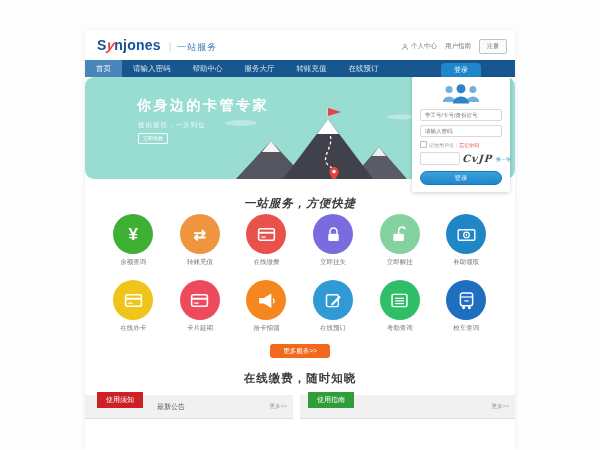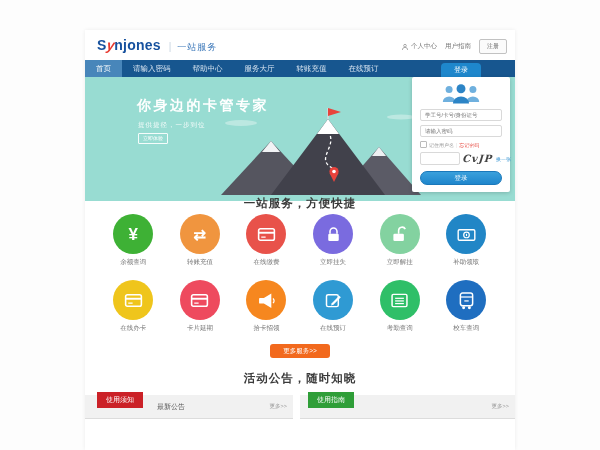--- a/index.html
+++ b/index.html
@@ -16,21 +16,21 @@
   .logo .l-suffix{color:#3a77b9;font-size:9px;letter-spacing:1px;}
   .header-links{position:absolute;right:8px;top:9px;display:flex;align-items:center;gap:8px;}
   .header-link{font-size:6.5px;color:#777;display:flex;align-items:center;gap:2px;cursor:pointer;}
   .register-btn{font-size:6px;color:#666;border:1px solid #c2c2c2;border-radius:2px;
                 padding:2px 7px;background:#fbfbfb;cursor:pointer;}
   
   .nav{position:absolute;top:30px;left:0;width:100%;height:17px;background:#17568f;display:flex;}
   .nav-item{padding:0 11px;line-height:17px;font-size:7.5px;color:#d7e4f0;cursor:pointer;}
   .nav-item.active{background:#4886ba;color:#fff;}
   
-  .banner{position:absolute;top:47px;left:0;width:100%;height:124px;background:#98dcd2;overflow:hidden;}
+  .banner{position:absolute;top:47px;left:0;width:100%;height:102px;background:#98dcd2;overflow:hidden;border-radius:9px;}
   .banner-headline{position:absolute;left:52px;top:20px;font-size:14px;font-weight:bold;color:#fff;letter-spacing:2.5px;}
   .banner-subtitle{position:absolute;left:53px;top:44px;font-size:6.5px;color:rgba(255,255,255,0.92);letter-spacing:1px;}
   .banner-cta{position:absolute;left:53px;top:56px;width:28px;height:9px;border:1px solid rgba(255,255,255,0.9);
               color:#fff;font-size:5px;line-height:9px;text-align:center;border-radius:1px;cursor:pointer;}
   .mountains{position:absolute;left:128px;top:30px;}
   
   .login-card{position:absolute;left:327px;top:33px;width:98px;z-index:6;}
   .login-tab{width:40px;height:14px;margin:0 auto;background:#1e87cc;border-radius:4px 4px 0 0;
              color:#fff;font-size:7px;line-height:14px;text-align:center;cursor:pointer;}
   .login-body{background:#fff;border-radius:2px;box-shadow:0 1px 4px rgba(0,0,0,0.18);
@@ -48,21 +48,21 @@
                  padding:0 3px;outline:none;font-family:"Liberation Sans",sans-serif;}
   .captcha-img{font-family:"DejaVu Serif",serif;font-style:italic;font-weight:bold;font-size:10px;
                color:#444;letter-spacing:1px;transform:skewX(-6deg);display:inline-block;cursor:pointer;}
   .captcha-refresh{font-size:5px;color:#2e8fd0;cursor:pointer;white-space:nowrap;}
   .login-submit{display:block;width:100%;height:14px;border:1px solid #1a78ba;border-radius:7px;
                 background:linear-gradient(#3aa0dc,#1f86cc);color:#fff;font-size:6.5px;cursor:pointer;
                 font-family:"Liberation Sans",sans-serif;}
   
   .section-title{position:absolute;left:0;width:100%;text-align:center;font-size:11.5px;
                  font-weight:bold;color:#3a3a3a;letter-spacing:1px;}
-  .services-title{top:166px;}
+  .services-title{top:166px;font-style:italic;}
   .service-grid{position:absolute;left:15px;top:184px;width:400px;display:flex;flex-wrap:wrap;}
   .service-item{width:66.6px;display:flex;flex-direction:column;align-items:center;margin-bottom:13px;cursor:pointer;}
   .service-circle{width:40px;height:40px;border-radius:50%;display:flex;align-items:center;justify-content:center;}
   .service-circle svg{width:21px;height:21px;}
   .service-circle .glyph{color:#fff;font-weight:bold;font-size:17px;line-height:1;}
   .service-label{margin-top:4px;font-size:6.5px;color:#777;}
   .more-services{position:absolute;left:50%;transform:translateX(-50%);top:314px;width:60px;height:14px;
                  background:#f2691d;border:none;border-radius:3px;color:#fff;font-size:6.5px;cursor:pointer;
                  font-family:"Liberation Sans",sans-serif;}
   
@@ -281,21 +281,21 @@
               <line x1="9.5" y1="12.5" x2="14.5" y2="12.5" stroke="#fff" stroke-width="1.4"></line>
               <circle cx="8.7" cy="20.3" r="1.7" fill="#fff"></circle>
               <circle cx="15.3" cy="20.3" r="1.7" fill="#fff"></circle>
             </svg>
           </div>
           <div class="service-label">校车查询</div>
         </div>
       </div>
     <button class="more-services">更多服务&gt;&gt;</button>
 
-    <div class="section-title ann-title">活动公告，随时知晓</div>
+    <div class="section-title ann-title">在线缴费，随时知晓</div>
     <div class="ann-band left">
       <div class="ribbon ribbon-red">使用须知</div>
       <div class="ann-tab2">最新公告</div>
       <div class="ann-more">更多&gt;&gt;</div>
     </div>
     <div class="ann-band right">
       <div class="ribbon ribbon-green">使用指南</div>
       <div class="ann-more">更多&gt;&gt;</div>
     </div>
 

